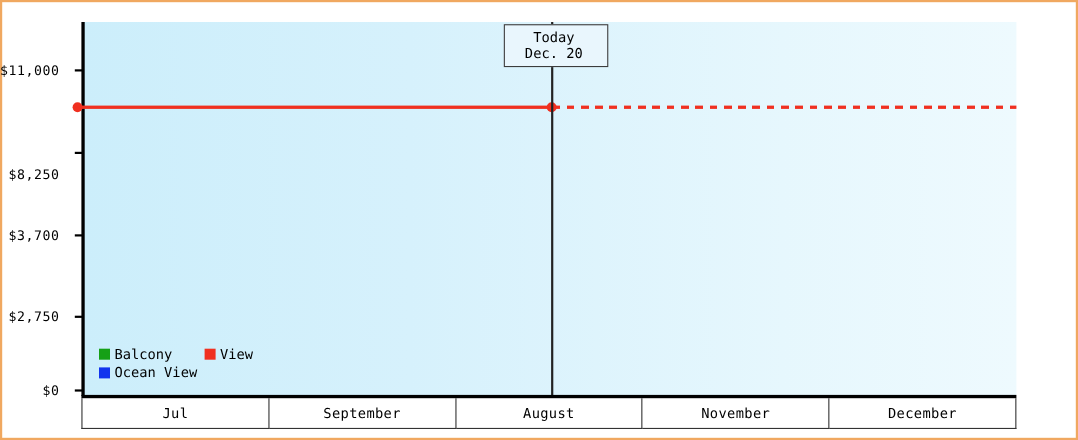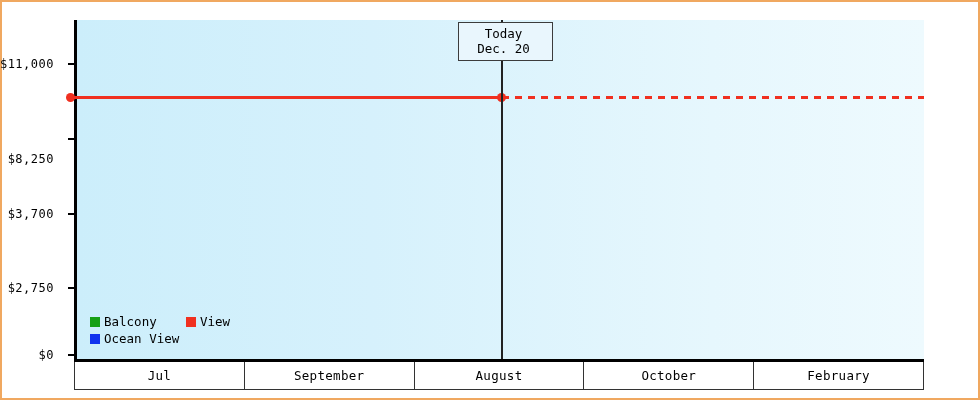--- a/index.html
+++ b/index.html
@@ -221,17 +221,17 @@
       <span class="legend-swatch" style="background:#1133ee;"></span>
       <span>Ocean View</span>
     </div>
   </div>
 
   <div class="axis-x"></div>
   <div class="month-row">
     <div class="month-cell">Jul</div>
     <div class="month-cell">September</div>
     <div class="month-cell">August</div>
-    <div class="month-cell">October</div>
-    <div class="month-cell">February</div>
+    <div class="month-cell">November</div>
+    <div class="month-cell">December</div>
   </div>
 
 </div>
 
 </body></html>

